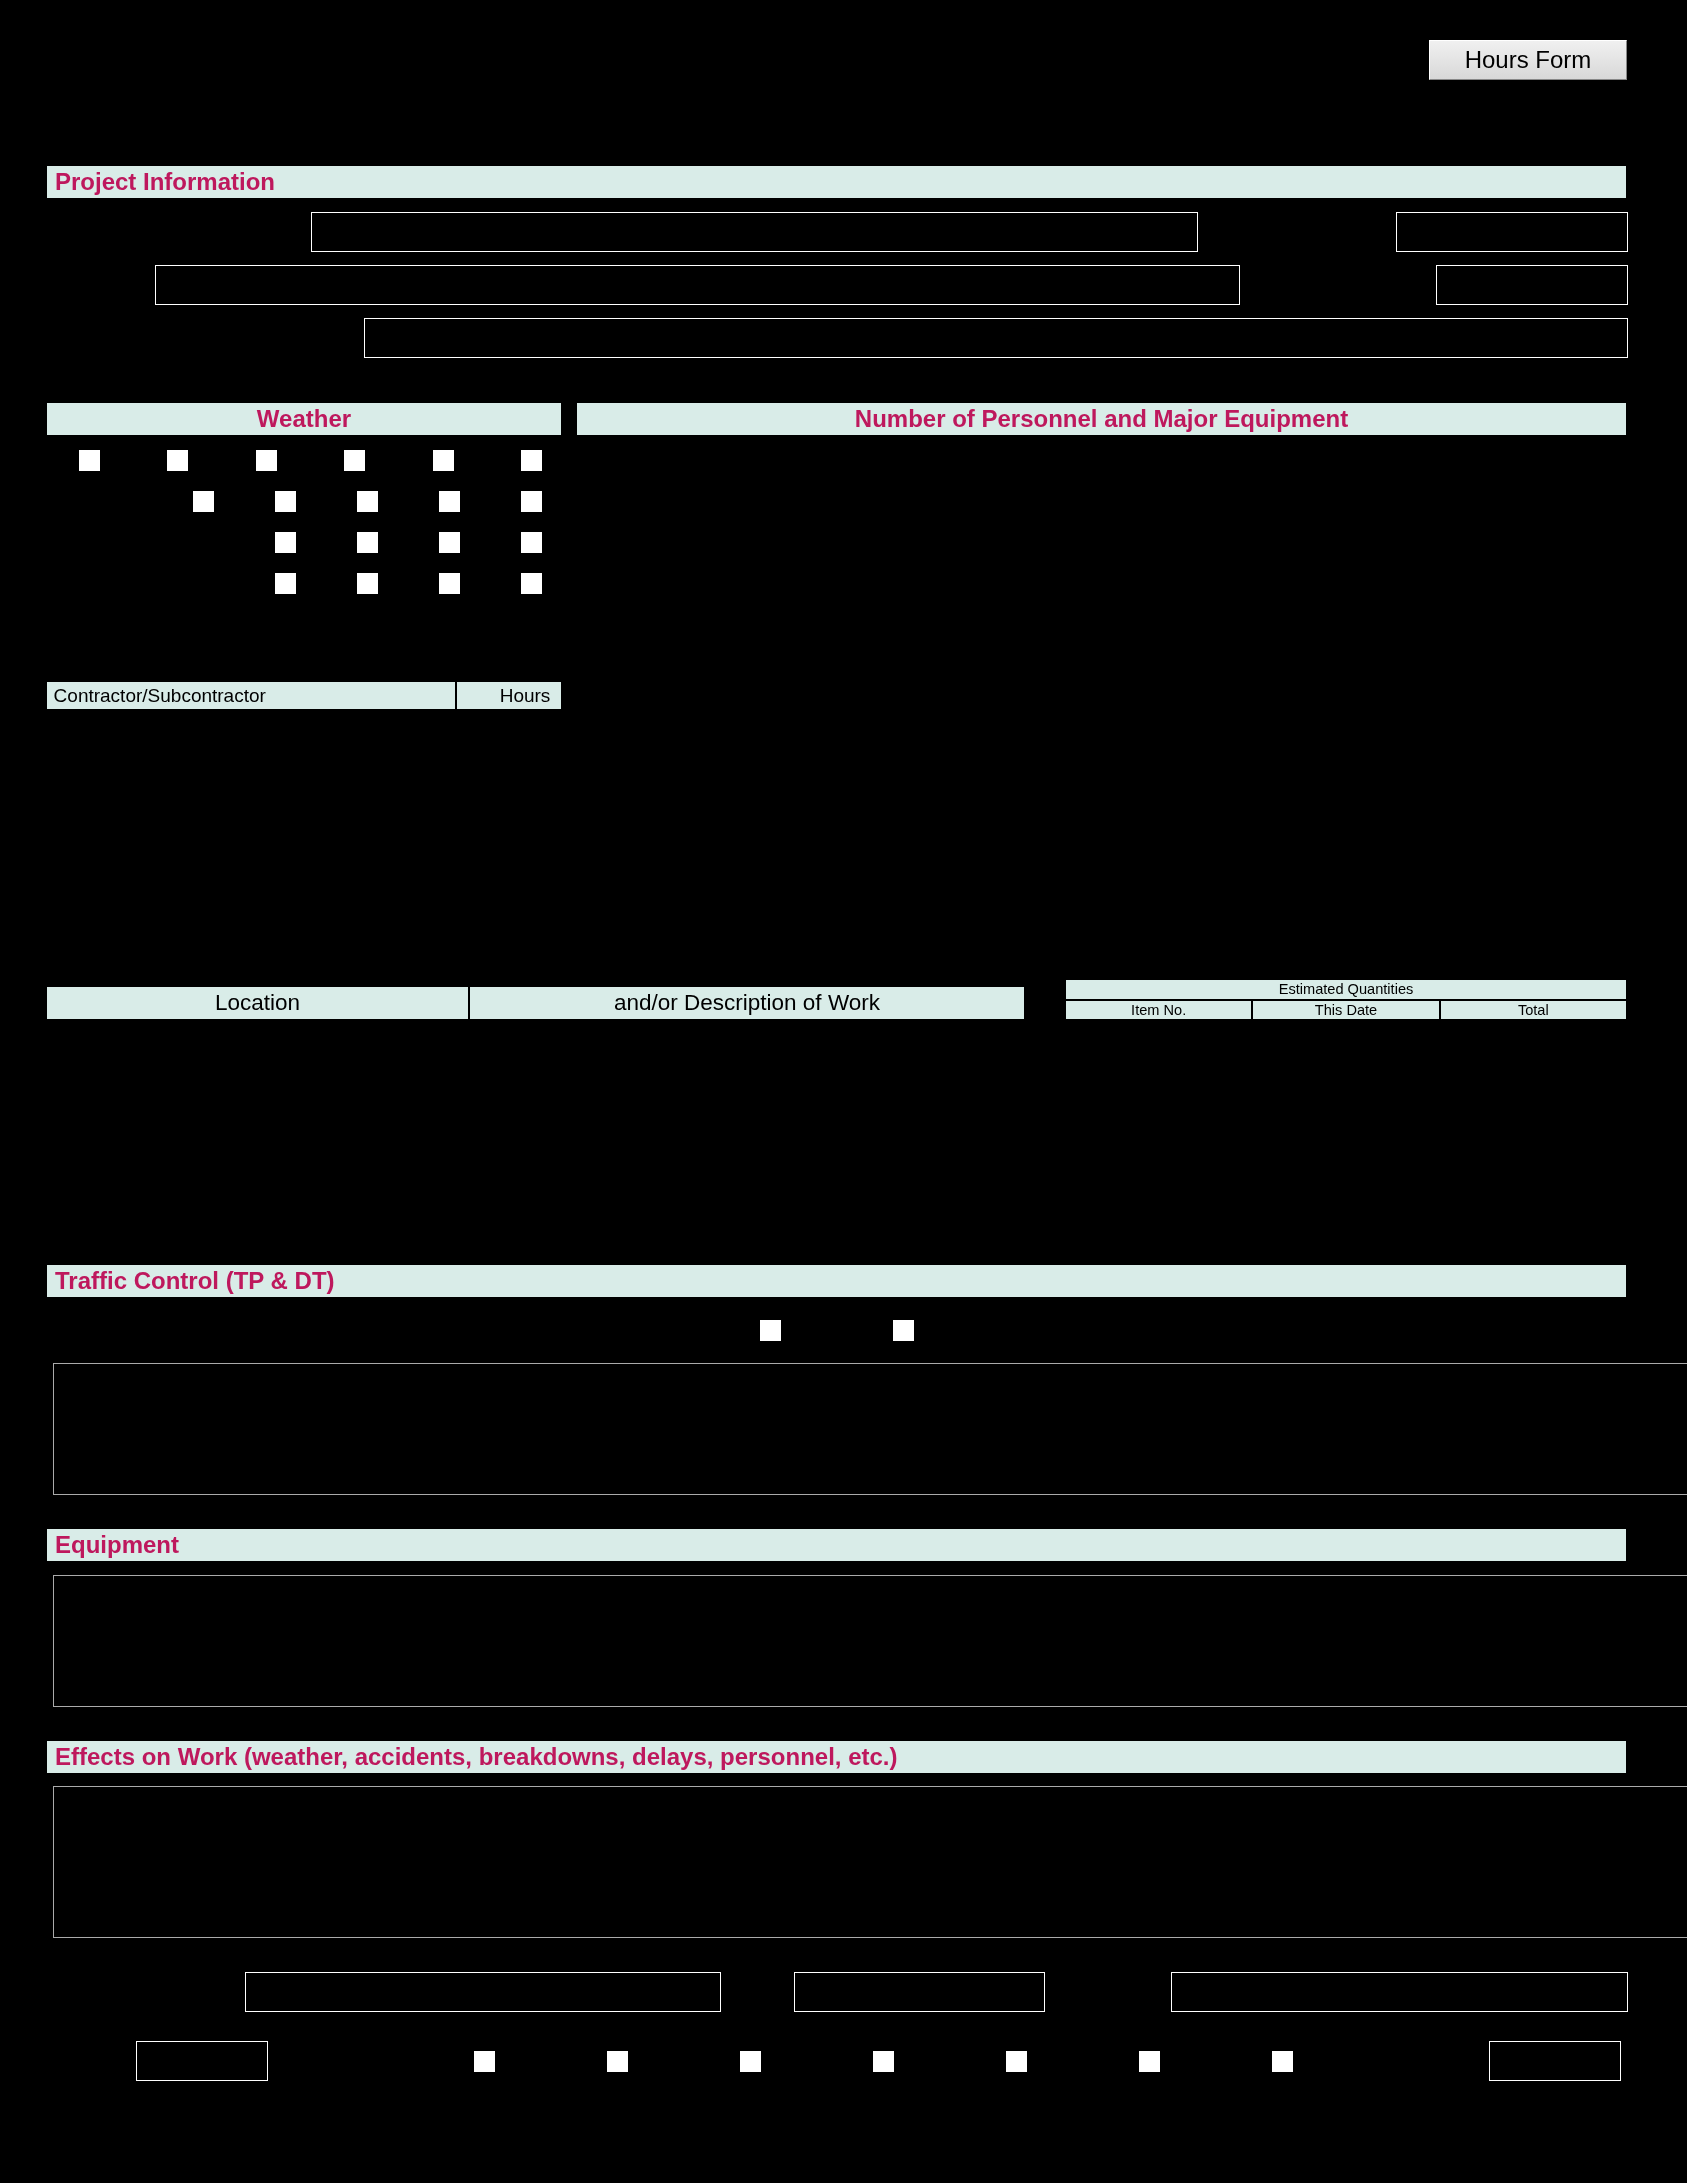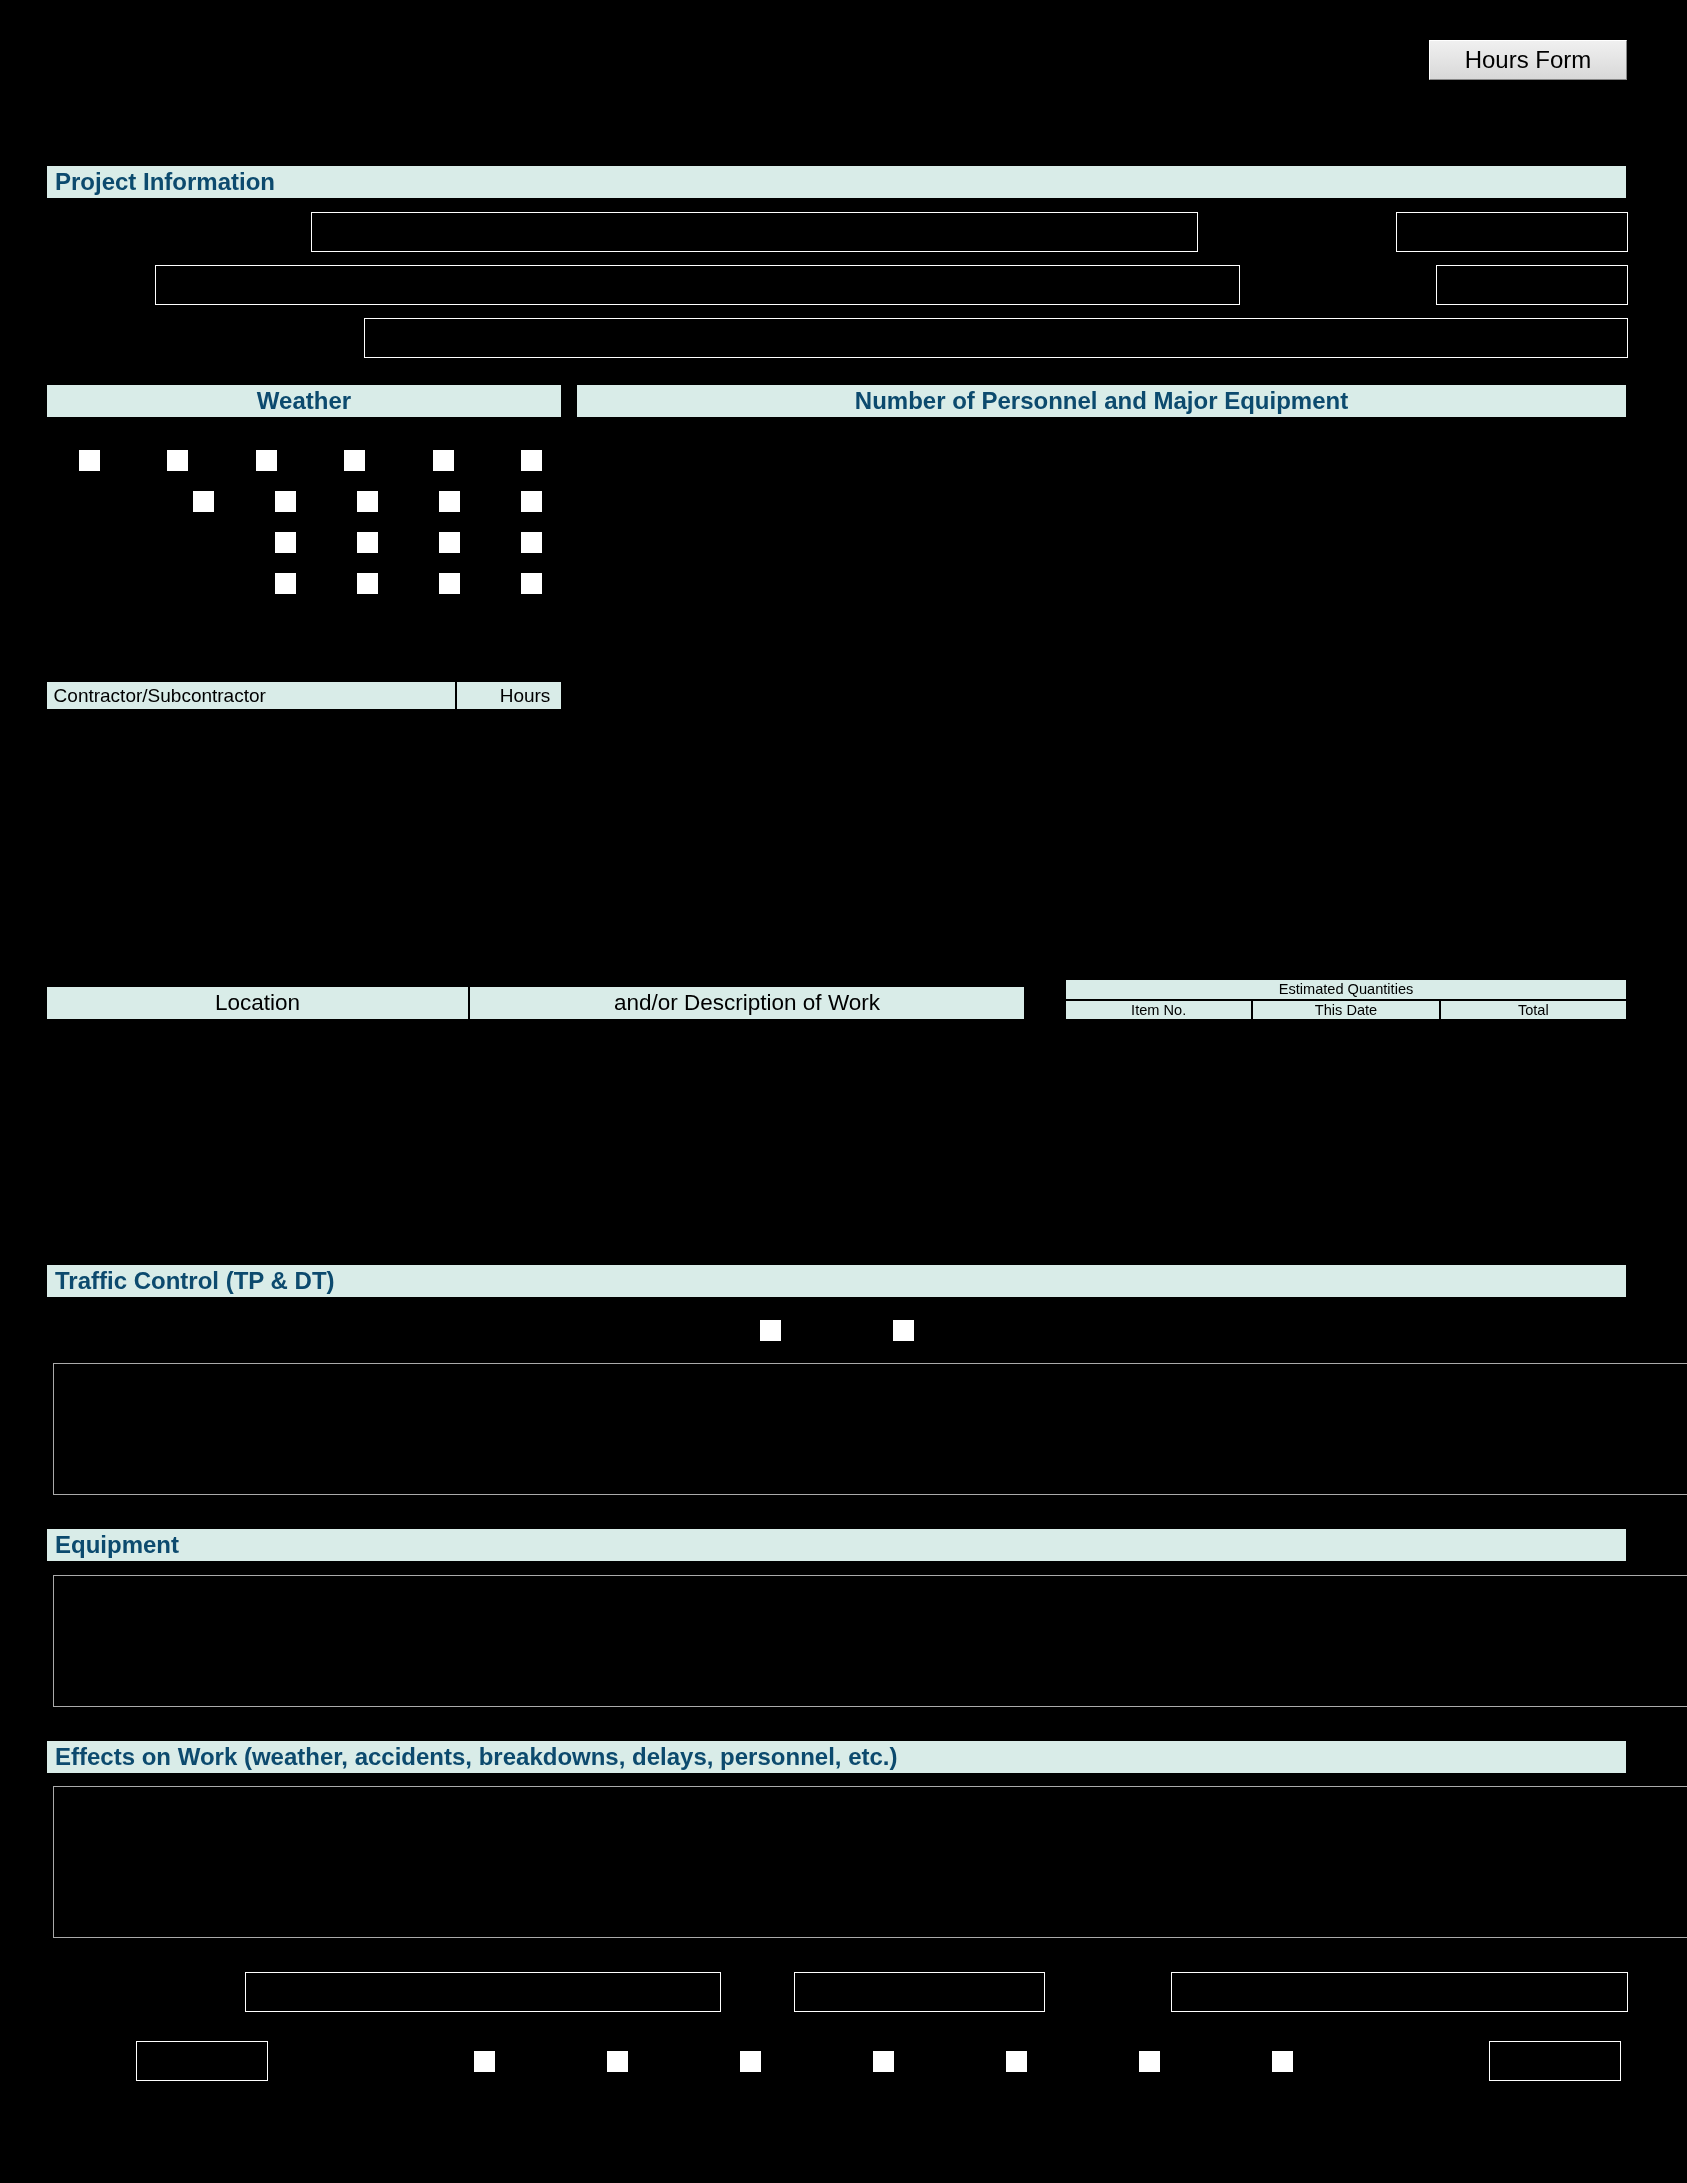--- a/index.html
+++ b/index.html
@@ -32,25 +32,25 @@
     font-size: 24px;
     color:#000;
   }
   .section-bar {
     background: #d9ece8;
     height: 34px;
     display:flex; align-items:center;
     padding: 0 8px;
     font-weight: bold;
     font-size: 24px;
-    color:#0c4a6e;
+    color:#be185d;
     width: 100%;
     border:0.7px solid #000;
   }
-  .section-bar.center { justify-content:center; }
+  .section-bar.center { justify-content:center;margin-top:18px; }
   .field-box {
     border: 1.3px solid #fff;
     height: 40px;
     background: transparent;
   }
   .checkbox {
     width: 21px; height: 21px;
     background: #fff;
     display:inline-block;
   }

